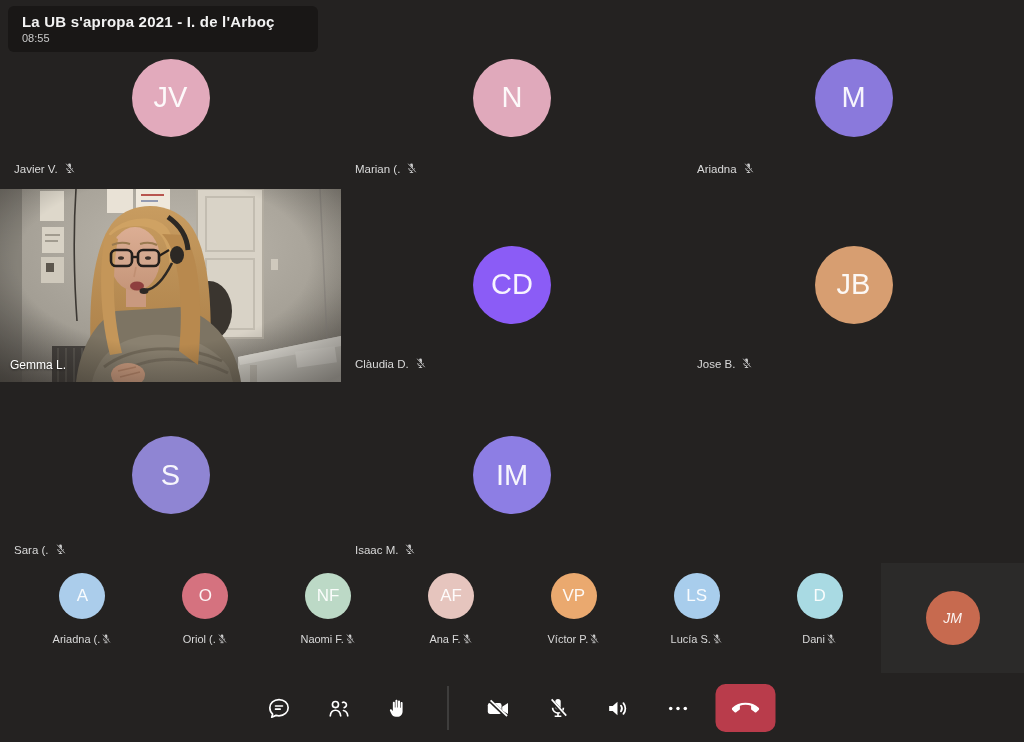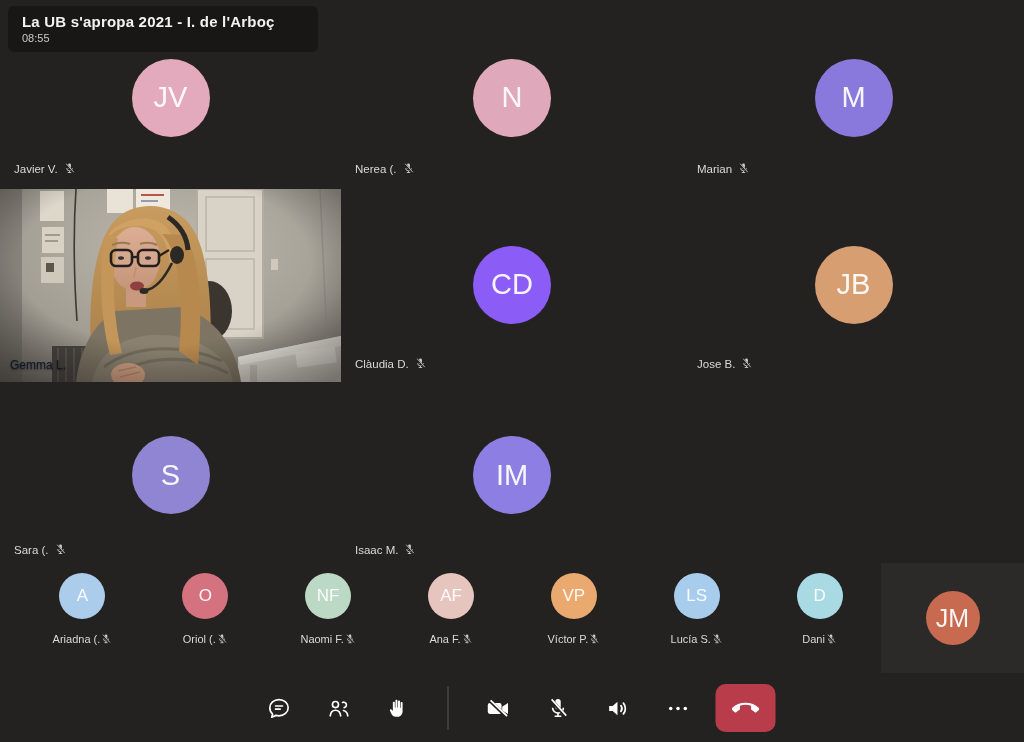--- a/index.html
+++ b/index.html
@@ -22,35 +22,35 @@
             color:rgba(255,255,255,.93); }
   .avatar.big { width:78px; height:78px; font-size:29px; }
   .name-tag { position:absolute; left:14px; bottom:12px; display:flex; align-items:center;
               gap:5px; color:#d9d9d9; font-size:11.5px; }
   .mic-ic { width:13px; height:13px; color:#cfcfcf; flex:0 0 auto; }
 
   
   .video-frame { position:absolute; top:2px; left:0; width:341px; height:193px;
                  overflow:hidden; background:#8a857c; }
   .video-frame svg.scene { display:block; width:341px; height:193px; }
-  .video-name { position:absolute; left:10px; bottom:10px; color:#0f172a; font-size:12px;
+  .video-name { position:absolute; left:10px; bottom:10px; color:#ffffff; font-size:12px;
                 text-shadow:0 1px 2px rgba(0,0,0,.6); }
 
   
   .strip { position:absolute; left:21px; top:565px; width:860px; height:107px; display:flex; }
   .strip-tile { flex:1 1 0; position:relative; display:flex; flex-direction:column;
                 align-items:center; justify-content:flex-start; padding-top:8px; }
   .avatar.small { width:46px; height:46px; font-size:17px; }
   .strip-name { margin-top:14px; display:flex; align-items:center; 
                 color:#d9d9d9; font-size:11px; }
   .strip-name .mic-ic { width:12px; height:12px; }
 
   .self-tile { position:absolute; left:881px; top:563px; width:143px; height:110px;
                background:#2b2a29; display:flex; align-items:center; justify-content:center; }
-  .avatar.self { width:54px; height:54px; font-size:25px; }
+  .avatar.self { width:54px; height:54px; font-size:14px;font-style:italic; }
 
   
   .toolbar { position:absolute; top:682px; left:50%; transform:translateX(-50%);
              display:flex; align-items:center; }
   .tb-btn { width:60px; height:52px; display:flex; align-items:center; justify-content:center;
             background:transparent; border:none; cursor:pointer; }
   .tb-btn svg { width:25px; height:25px; color:#ffffff; }
   .tb-divider { width:1px; height:44px; background:#585858; margin:0 19px 0 19px; }
   .hangup-btn { width:60px; height:48px; border:none; border-radius:10px; margin-left:8px;
                 display:flex; align-items:center; justify-content:center; cursor:pointer; }
@@ -126,33 +126,33 @@
             <use href="#icoMicOff"></use>
           </svg>
       </div>
     </div>
 
     <div class="tile">
       <div class="avatar big" style="background-color: rgb(224, 169, 187);">
         <span>N</span>
       </div>
       <div class="name-tag">
-        <span>Nerea (.</span>
+        <span>Marian (.</span>
         <svg class="mic-ic">
             <use href="#icoMicOff"></use>
           </svg>
       </div>
     </div>
 
     <div class="tile">
       <div class="avatar big" style="background-color: rgb(138, 121, 220);">
         <span>M</span>
       </div>
       <div class="name-tag">
-        <span>Marian</span>
+        <span>Ariadna</span>
         <svg class="mic-ic">
             <use href="#icoMicOff"></use>
           </svg>
       </div>
     </div>
 
     <div class="tile">
       <div class="video-frame">
         <svg class="scene" viewBox="0 0 341 193" preserveAspectRatio="none">
           <defs>

